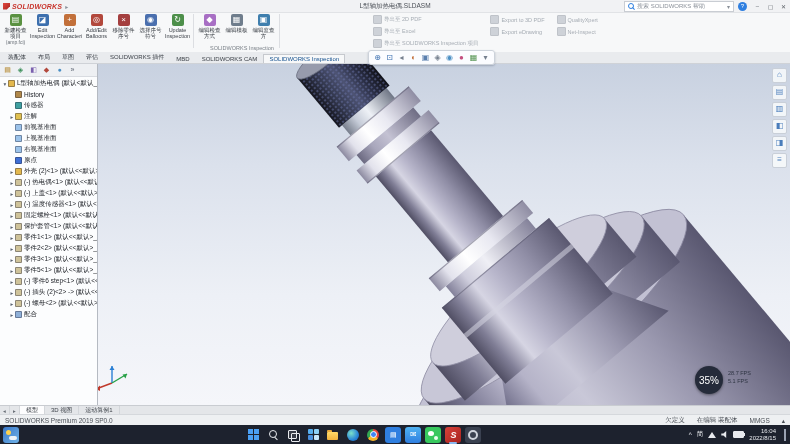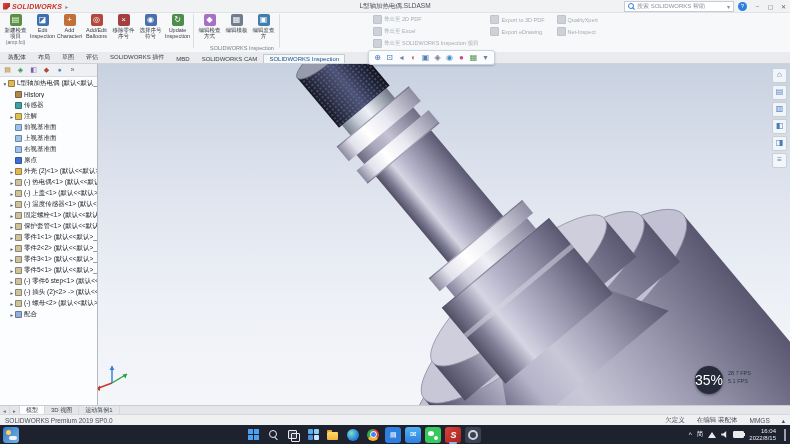--- a/index.html
+++ b/index.html
@@ -47,21 +47,21 @@
     background:linear-gradient(180deg,#c8d1e0 0%,#dbe1ec 30%,#edf0f6 68%,#f5f6fa 100%)}
   .vsvg{position:absolute;left:0;top:0}
   .hud{position:absolute;top:50px;left:368px;height:13px;z-index:18;background:rgba(252,253,255,.95);
     border:1px solid #ccd2da;border-radius:3px;display:flex;align-items:center;gap:1px;
     padding:0 3px;box-shadow:0 1px 2px rgba(60,70,90,.3)}
   .hudi{font-size:8px;line-height:11px;width:11px;text-align:center}
   .rightbar{position:absolute;right:3px;top:68px;z-index:12;display:flex;flex-direction:column;gap:2px}
   .rbi{width:13px;height:13px;background:rgba(248,250,252,.85);border:1px solid #c9cfd8;border-radius:2px;
     color:#4a7dbb;font-size:8px;line-height:12px;text-align:center}
   .zoom{position:absolute;left:695px;top:366px;width:28px;height:28px;border-radius:50%;background:#252b3a;
-    color:#fff;display:flex;align-items:center;justify-content:center;font-size:14px;z-index:12;
+    color:#fff;display:flex;align-items:center;justify-content:center;font-size:10px;z-index:12;
     box-shadow:0 1px 3px rgba(0,0,0,.45)}
   .perf{position:absolute;left:728px;top:369px;font-size:5.5px;color:#2e3442;line-height:8px;z-index:12}
   
   .panel{position:absolute;left:0;top:63px;width:97px;height:342px;background:#fcfdfe;
     border-right:1px solid #b5bac2;z-index:10;display:flex;flex-direction:column}
   .panel-strip{height:13px;background:#eef0f3;border-bottom:1px solid #d8dbe0;display:flex;
     align-items:center;gap:2px;padding:0 2px;flex:none}
   .pstab{font-size:7px;line-height:11px;width:11px;text-align:center}
   .tree{flex:1;overflow:hidden;font-size:6.5px;color:#1d2026;padding-top:1px}
   .trow{display:flex;align-items:center;height:11px;white-space:nowrap;overflow:hidden;padding-left:2px}

